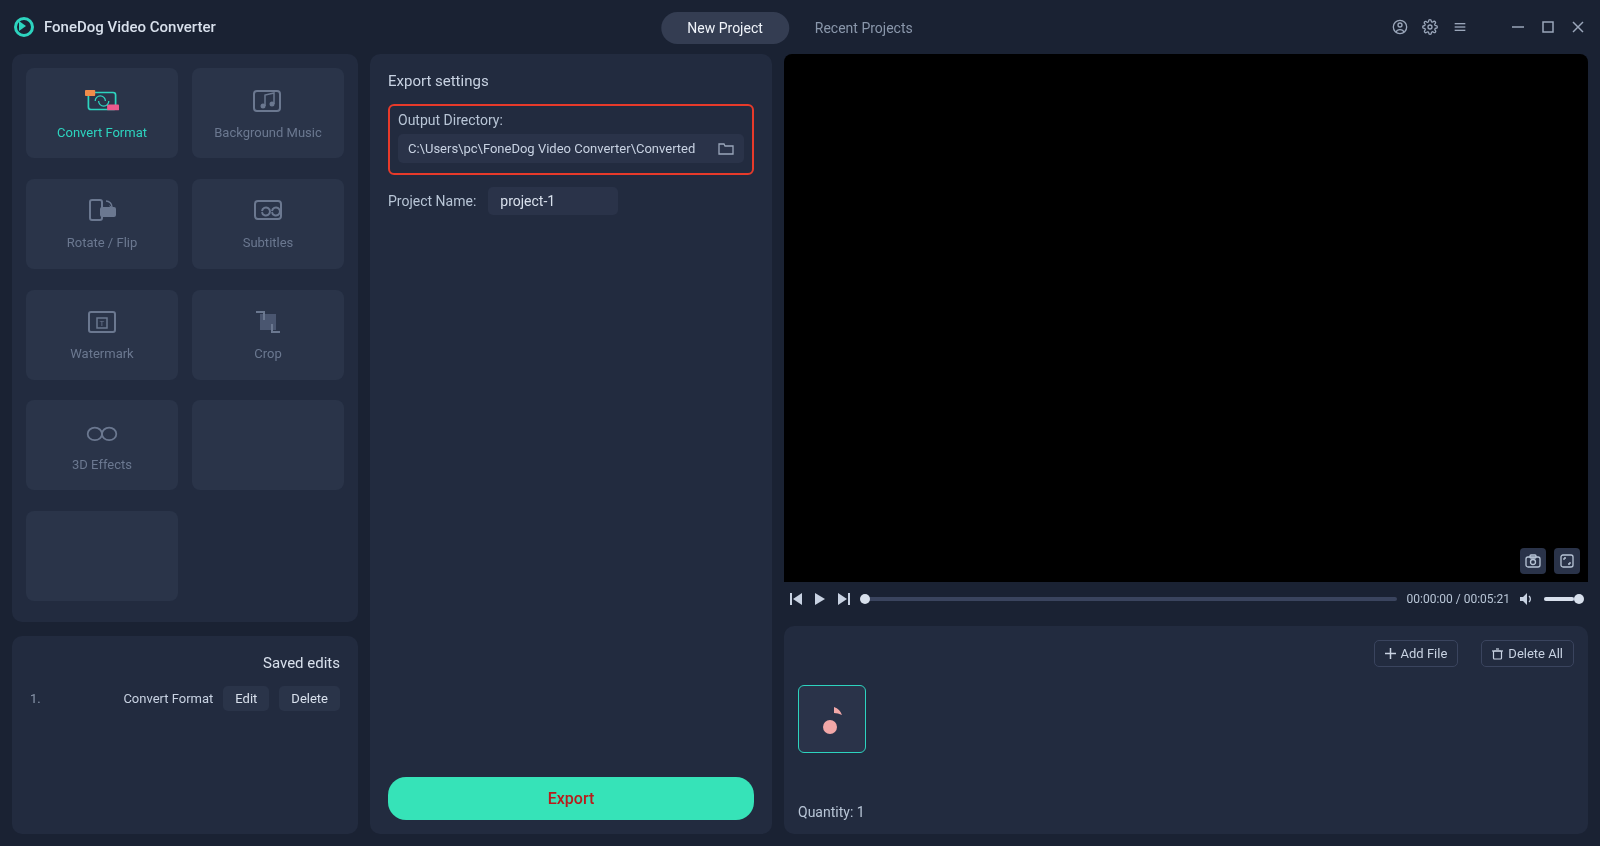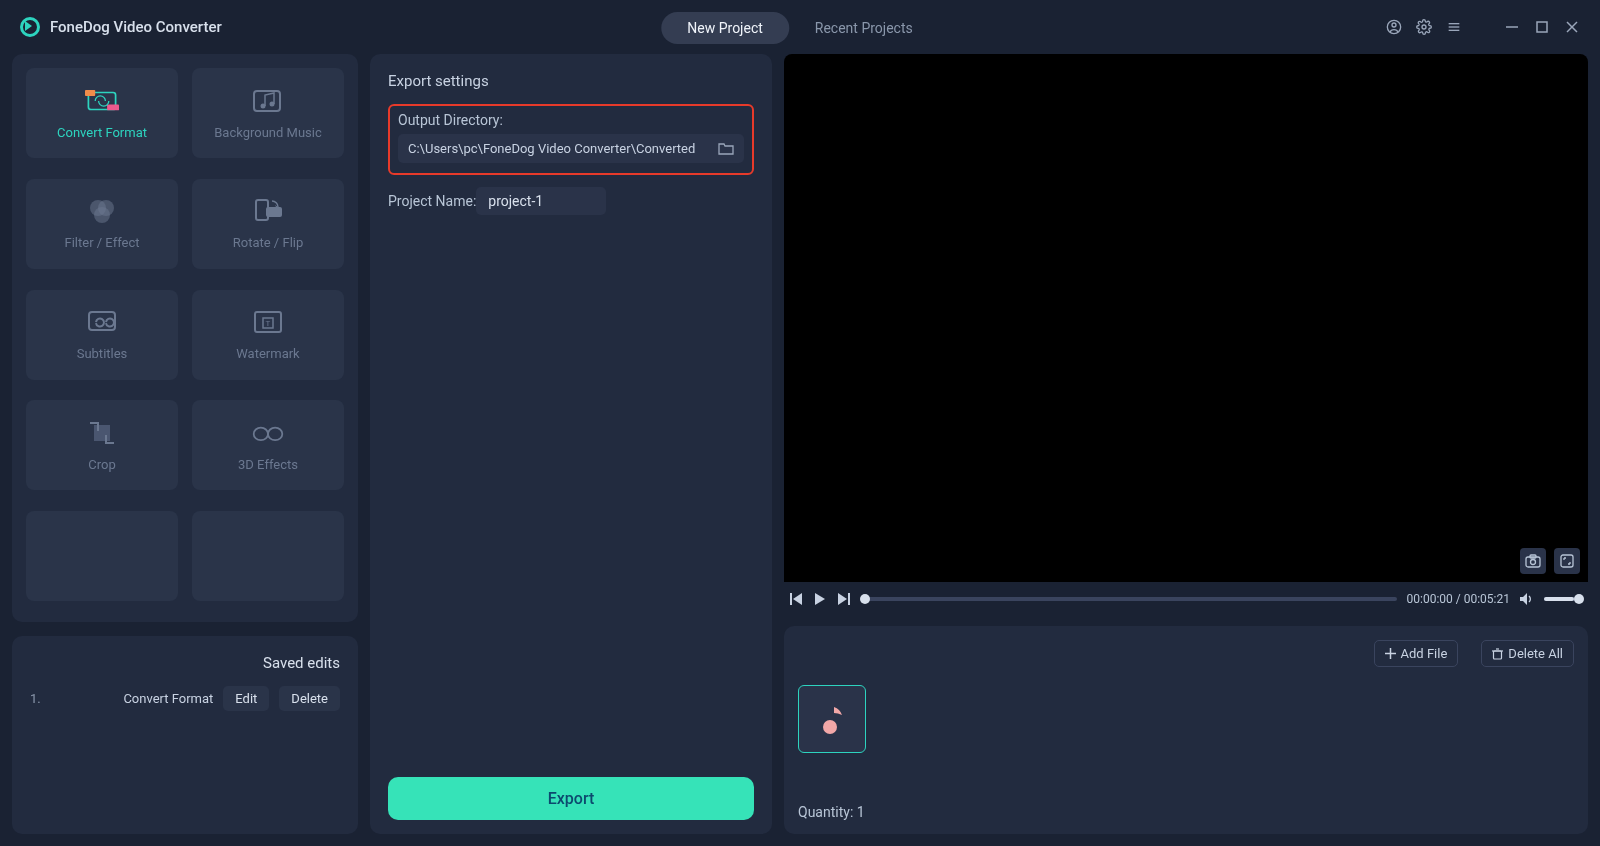--- a/index.html
+++ b/index.html
@@ -1,19 +1,19 @@
 <!DOCTYPE html>
 <html><head>
 <meta charset="utf-8">
 <style>
 * { margin: 0; padding: 0; box-sizing: border-box; font-family: -apple-system, BlinkMacSystemFont, "Segoe UI", Roboto, sans-serif; }
 body { background: #1a2233; color: #b8c5d6; width: 1600px; height: 846px; overflow: hidden; }
 
 
-.titlebar { height: 54px; display: flex; align-items: center; padding: 0 20px; background: #1a2233; position: relative; }
+.titlebar { height: 54px; display: flex; align-items: center; padding: 0 14px; background: #1a2233; position: relative; }
 .logo { width: 20px; height: 20px; border-radius: 50%; border: 3px solid #2dd4bf; margin-right: 10px; position: relative; }
 .logo::after { content:""; position:absolute; left:2px; top:1px; border-left:7px solid #2dd4bf; border-top:5px solid transparent; border-bottom:5px solid transparent; }
 .app-title { color: #d8e0ec; font-size: 15px; font-weight: 500; }
 .tab-group { position: absolute; left: 50%; transform: translateX(-50%); top: 12px; display: flex; gap: 0; align-items: center; }
 .tab { padding: 8px 26px; border-radius: 18px; font-size: 14px; cursor: pointer; color: #8a97ab; }
 .tab.active { background: #343d52; color: #f0f4fa; }
 .titlebar-right { margin-left: auto; display: flex; gap: 14px; align-items: center; }
 .tb-icon { width: 16px; height: 16px; color: #9aa6ba; cursor: pointer; display: flex; align-items: center; justify-content: center; }
 .tb-spacer { width: 14px; }
 
@@ -42,38 +42,38 @@
 
 
 .center { display: flex; flex-direction: column; width: 402px; background: #222b3f; border-radius: 10px; padding: 18px 4px 14px 4px; }
 .center-inner { padding: 0 14px; flex: 1; display: flex; flex-direction: column; }
 .section-title { color: #c8d2e2; font-size: 15px; margin-bottom: 14px; }
 .output-box { border: 2px solid #e83a2a; border-radius: 6px; padding: 6px 8px 10px 8px; margin-bottom: 12px; }
 .field-label { color: #b8c5d6; font-size: 14px; margin-bottom: 6px; }
 .path-input { background: #2a3349; border-radius: 5px; padding: 7px 10px; display: flex; align-items: center; }
 .path-text { color: #c8d2e2; font-size: 13px; flex: 1; }
 .folder-icon { width: 16px; height: 14px; color: #9aa6ba; cursor: pointer; }
-.proj-row { display: flex; align-items: center; gap: 0; }
+.proj-row { display: flex; align-items: center; gap: 12px; }
 .proj-label { color: #b8c5d6; font-size: 14px; }
 .proj-input { background: #2a3349; border-radius: 5px; padding: 6px 12px; color: #d8e0ec; font-size: 14px; min-width: 130px; }
 
 .illus-wrap { flex: 1; display: flex; flex-direction: column; align-items: center; justify-content: center; }
 .illus { width: 180px; height: 108px; position: relative; margin-bottom: 24px; }
 .illus-film { position:absolute; left:48px; top:4px; width:130px; height:100px; background:#2d3750; border-radius:8px; display:flex; }
 .illus-film::before, .illus-film::after { content:""; width:14px; background:repeating-linear-gradient(#2d3750 0 6px, #414d6a 6px 14px); }
 .illus-film::before { margin-left:4px; border-radius:3px; }
 .illus-film::after { margin-left:auto; margin-right:4px; border-radius:3px; }
 .illus-play { position:absolute; left:96px; top:36px; width:0; height:0; border-left:28px solid #2dd4bf; border-top:18px solid transparent; border-bottom:18px solid transparent; border-radius:4px; }
 .illus-grid { position:absolute; left:0; top:46px; width:62px; height:58px; background:#313c57; border-radius:6px; display:grid; grid-template-columns:repeat(3,1fr); grid-template-rows:repeat(3,1fr); gap:3px; padding:4px; }
 .illus-grid div { background:#3c486a; border-radius:2px; }
 .illus-grid div.on { background:#2dd4bf; }
 .illus-dots { position:absolute; left:36px; top:28px; width:40px; height:24px; border-top:3px dashed #51608a; border-left:3px dashed #51608a; border-top-left-radius:8px; }
 .illus-hint { text-align: center; color: #9aa6ba; font-size: 14px; line-height: 1.4; padding: 0 34px; }
 
-.export-btn { background: #36e3b8; color: #0c4a6e; font-size: 16px; font-weight: 500; text-align: center; padding: 12px 0; border-radius: 10px; margin: 0 14px; cursor: pointer; }
+.export-btn { background: #36e3b8; color: #b91c1c; font-size: 16px; font-weight: 500; text-align: center; padding: 12px 0; border-radius: 18px; margin: 0 14px; cursor: pointer; }
 
 
 .right { flex: 1; display: flex; flex-direction: column; }
 .preview { height: 528px; background: #000; border-radius: 8px 8px 0 0; position: relative; }
 .preview-tools { position: absolute; right: 8px; bottom: 8px; display: flex; gap: 8px; }
 .pv-tool { width: 26px; height: 26px; background: #2a3349; border-radius: 4px; display: flex; align-items: center; justify-content: center; color: #b8c5d6; cursor: pointer; }
 
 .player-bar { height: 34px; display: flex; align-items: center; gap: 10px; padding: 0 6px; background: #1a2233; }
 .pb-btn { color: #c8d2e2; cursor: pointer; font-size: 13px; }
 .pb-track { flex: 1; height: 4px; background: #3a445e; border-radius: 2px; position: relative; }
@@ -169,30 +169,20 @@
                 <rect x="2" y="4" width="26" height="20" rx="3" fill="none" stroke="#6b7890" stroke-width="2"></rect>
                 <circle cx="11" cy="19" r="2.5" fill="#6b7890"></circle>
                 <circle cx="20" cy="17" r="2.5" fill="#6b7890"></circle>
                 <path d="M13 19 V8 L22 6 V17" fill="none" stroke="#6b7890" stroke-width="1.5"></path>
               </svg>
           </div>
           <div class="tile-label">Background Music</div>
         </div>
 
 
-        <div class="effect-tile">
-          <div class="tile-icon">
-            <svg width="32" height="28" viewBox="0 0 32 28">
-                <circle cx="12" cy="11" r="8" fill="#6b7890" opacity="0.5"></circle>
-                <circle cx="20" cy="11" r="8" fill="#6b7890" opacity="0.5"></circle>
-                <circle cx="16" cy="18" r="8" fill="#6b7890" opacity="0.5"></circle>
-              </svg>
-          </div>
-          <div class="tile-label">Filter / Effect</div>
-        </div>
 
         <div class="effect-tile">
           <div class="tile-icon">
             <svg width="32" height="28" viewBox="0 0 32 28">
                 <rect x="4" y="3" width="12" height="20" rx="2" fill="none" stroke="#6b7890" stroke-width="2"></rect>
                 <rect x="14" y="10" width="16" height="10" rx="2" fill="#6b7890"></rect>
                 <path d="M20 4 a6 6 0 0 1 6 6" fill="none" stroke="#6b7890" stroke-width="1.5"></path>
                 <polygon points="26,10 23,8 25,12" fill="#6b7890"></polygon>
               </svg>
           </div>

